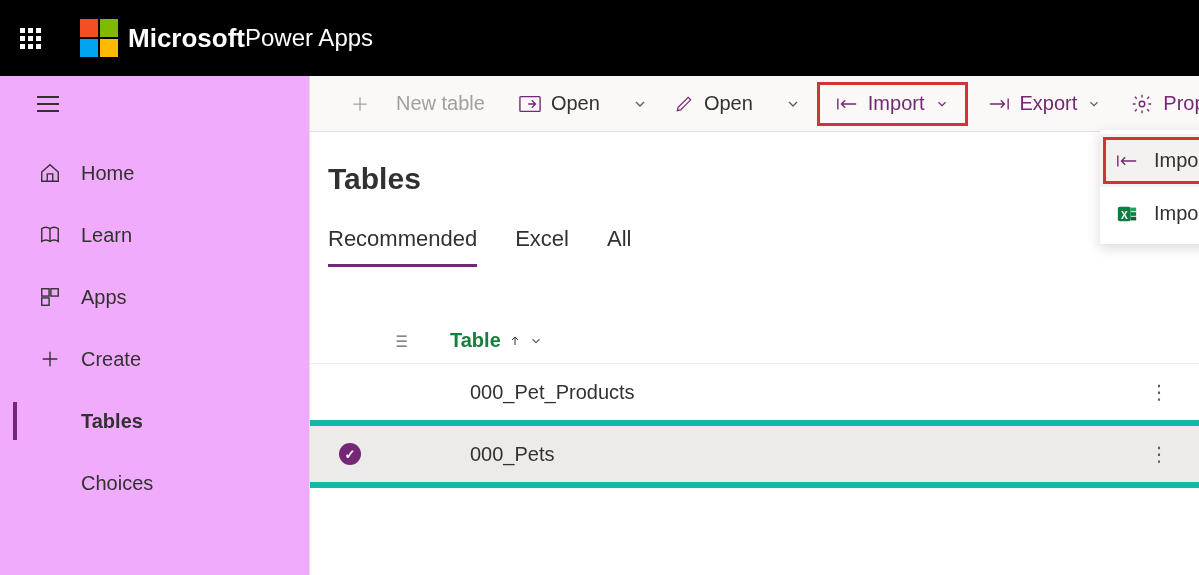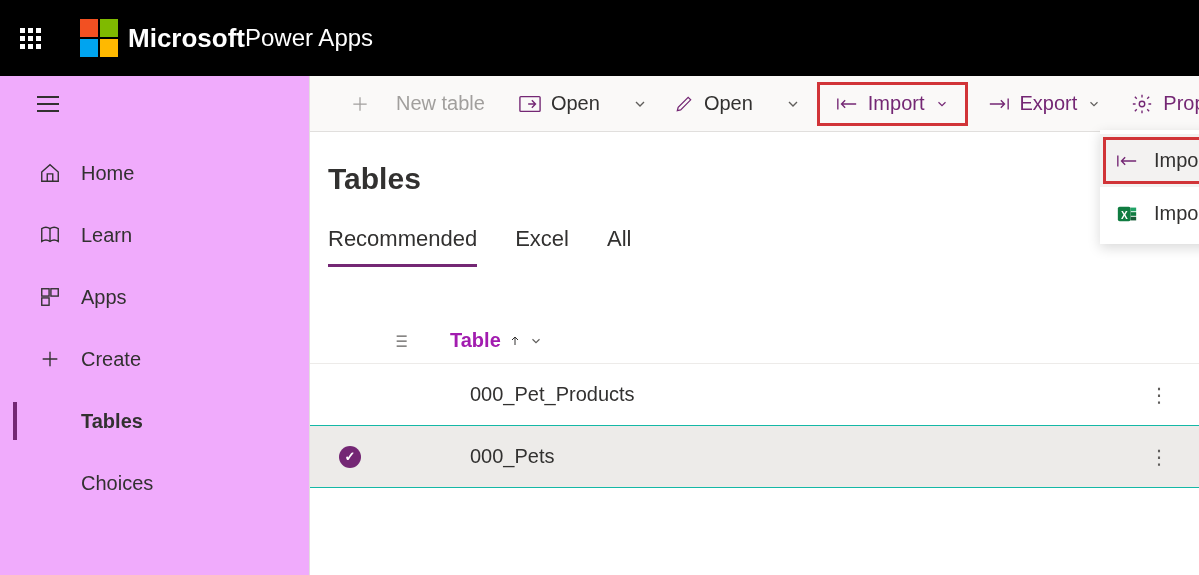--- a/index.html
+++ b/index.html
@@ -52,22 +52,22 @@
   .content { flex:1; background:#fff; padding:30px 0 0 0; overflow:hidden;}
   .content-inner { padding:0 18px 0 18px;}
   .page-title { font-size:30px; font-weight:600; color:#323130; margin-bottom:30px; padding-left:0;}
   .tabs { display:flex; gap:38px; font-size:22px; color:#323130; border-bottom:1px solid transparent; margin-bottom:50px;}
   .tab { padding-bottom:12px; cursor:pointer; }
   .tab.active { border-bottom:3px solid #742774; font-weight:400;}
   
   .table-area { }
   .table-header { display:flex; align-items:center; height:46px; border-bottom:1px solid #edebe9; padding-left:80px;}
   .header-icon { width:40px; display:flex; align-items:center; color:#605e5c;}
-  .col-label { font-size:20px; font-weight:600; color:#a21caf; display:flex; align-items:center; gap:8px; margin-left:20px;}
-  .table-row { display:flex; align-items:center; height:62px; border-bottom:1px solid #14b8a6; padding-left:20px; font-size:20px; color:#323130; position:relative;}
+  .col-label { font-size:20px; font-weight:600; color:#15803d; display:flex; align-items:center; gap:8px; margin-left:20px;}
+  .table-row { display:flex; align-items:center; height:62px; border-bottom:6px solid #14b8a6; padding-left:20px; font-size:20px; color:#323130; position:relative;}
   .table-row.selected { background:#edebe9; }
   .row-check { width:40px; display:flex; align-items:center; justify-content:center;}
   .check-circle { width:22px; height:22px; border-radius:50%; background:#742774; display:flex; align-items:center; justify-content:center;}
   .check-circle::after { content:"✓"; color:#fff; font-size:13px; font-weight:bold;}
   .row-name { margin-left:100px; }
   .row-more { position:absolute; right:30px; color:#605e5c; font-size:20px; cursor:pointer;}
   svg { display:block; }
 </style>
 </head>
 <body>

